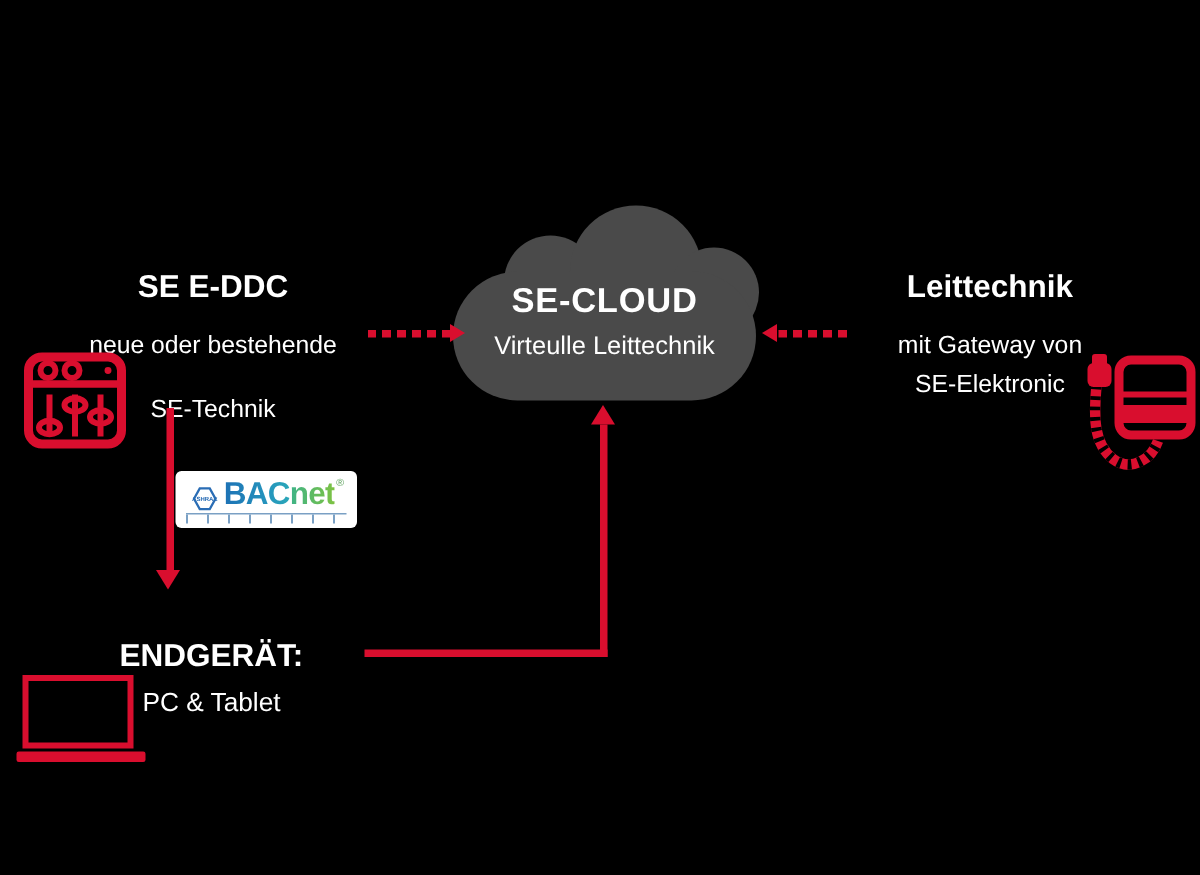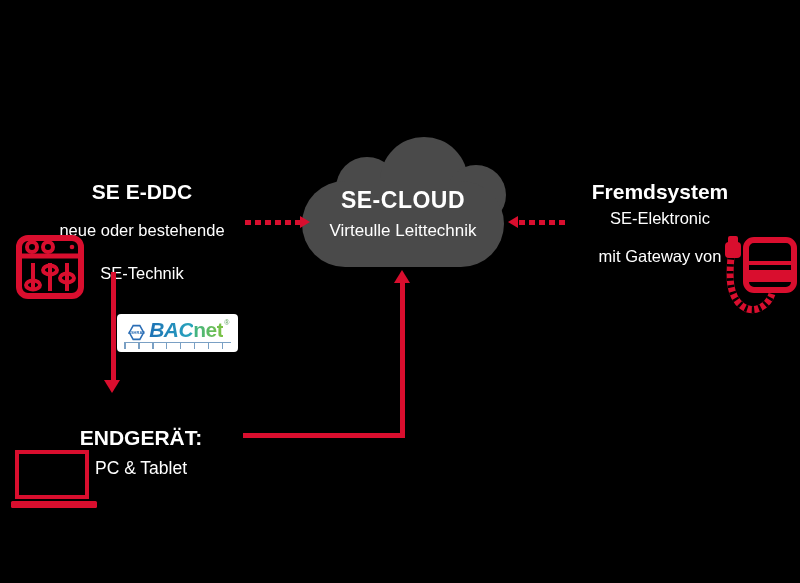--- a/index.html
+++ b/index.html
@@ -54,21 +54,21 @@
   .ddc-icon{left:15px;top:232px;}
   .gateway-icon{left:718px;top:226px;}
   .laptop-icon{left:9px;top:448px;}
 
   
   .bacnet{position:absolute;left:117px;top:314px;width:121px;height:38px;background:#fff;
     border-radius:4px;display:flex;align-items:flex-start;justify-content:center;gap:2px;
     padding-top:3px;box-sizing:border-box;}
   .bacnet-word{font-weight:bold;font-size:21px;letter-spacing:-0.5px;line-height:1;margin-top:2px;white-space:nowrap;}
   .bac{background:linear-gradient(90deg,#1d71b5 0%,#2596bd 70%,#2aa7b8 100%);
-    -webkit-background-clip:text;background-clip:text;color:transparent;font-style:italic;}
+    -webkit-background-clip:text;background-clip:text;color:transparent;}
   .net{background:linear-gradient(90deg,#3db388 0%,#7dc242 100%);
     -webkit-background-clip:text;background-clip:text;color:transparent;}
   .reg{font-size:7px;color:#5aa05a;vertical-align:top;font-weight:normal;margin-left:1px;}
   .busline{position:absolute;left:7px;right:7px;bottom:3px;height:6px;
     border-top:1.5px solid #7aa0c4;
     background:repeating-linear-gradient(90deg,#7aa0c4 0 1.5px,transparent 1.5px 14px);}
   .ashrae-svg{margin-top:5px;}
 </style>
 </head>
 <body>
@@ -86,23 +86,23 @@
     </div>
   </div>
 
   <div class="block block-left">
     <div class="title">SE E-DDC</div>
     <div class="sub">neue oder bestehende</div>
     <div class="sub" style="margin-top:21px">SE-Technik</div>
   </div>
 
   <div class="block block-right">
-    <div class="title">Fremdsystem</div>
+    <div class="title">Leittechnik</div>
+    <div class="sub">mit Gateway von</div>
     <div class="sub" style="margin-top:4px">SE-Elektronic</div>
-    <div class="sub">mit Gateway von</div>
   </div>
 
   <div class="block block-bottom">
     <div class="title">ENDGERÄT:</div>
     <div class="sub">PC &amp; Tablet</div>
   </div>
 
   <svg class="icon-svg ddc-icon" width="70" height="70" viewBox="0 0 70 70" fill="none" stroke="currentColor">
     <rect x="4" y="6" width="62" height="58" rx="9" stroke-width="6"></rect>
     <line x1="5" y1="24" x2="65" y2="24" stroke-width="5"></line>

